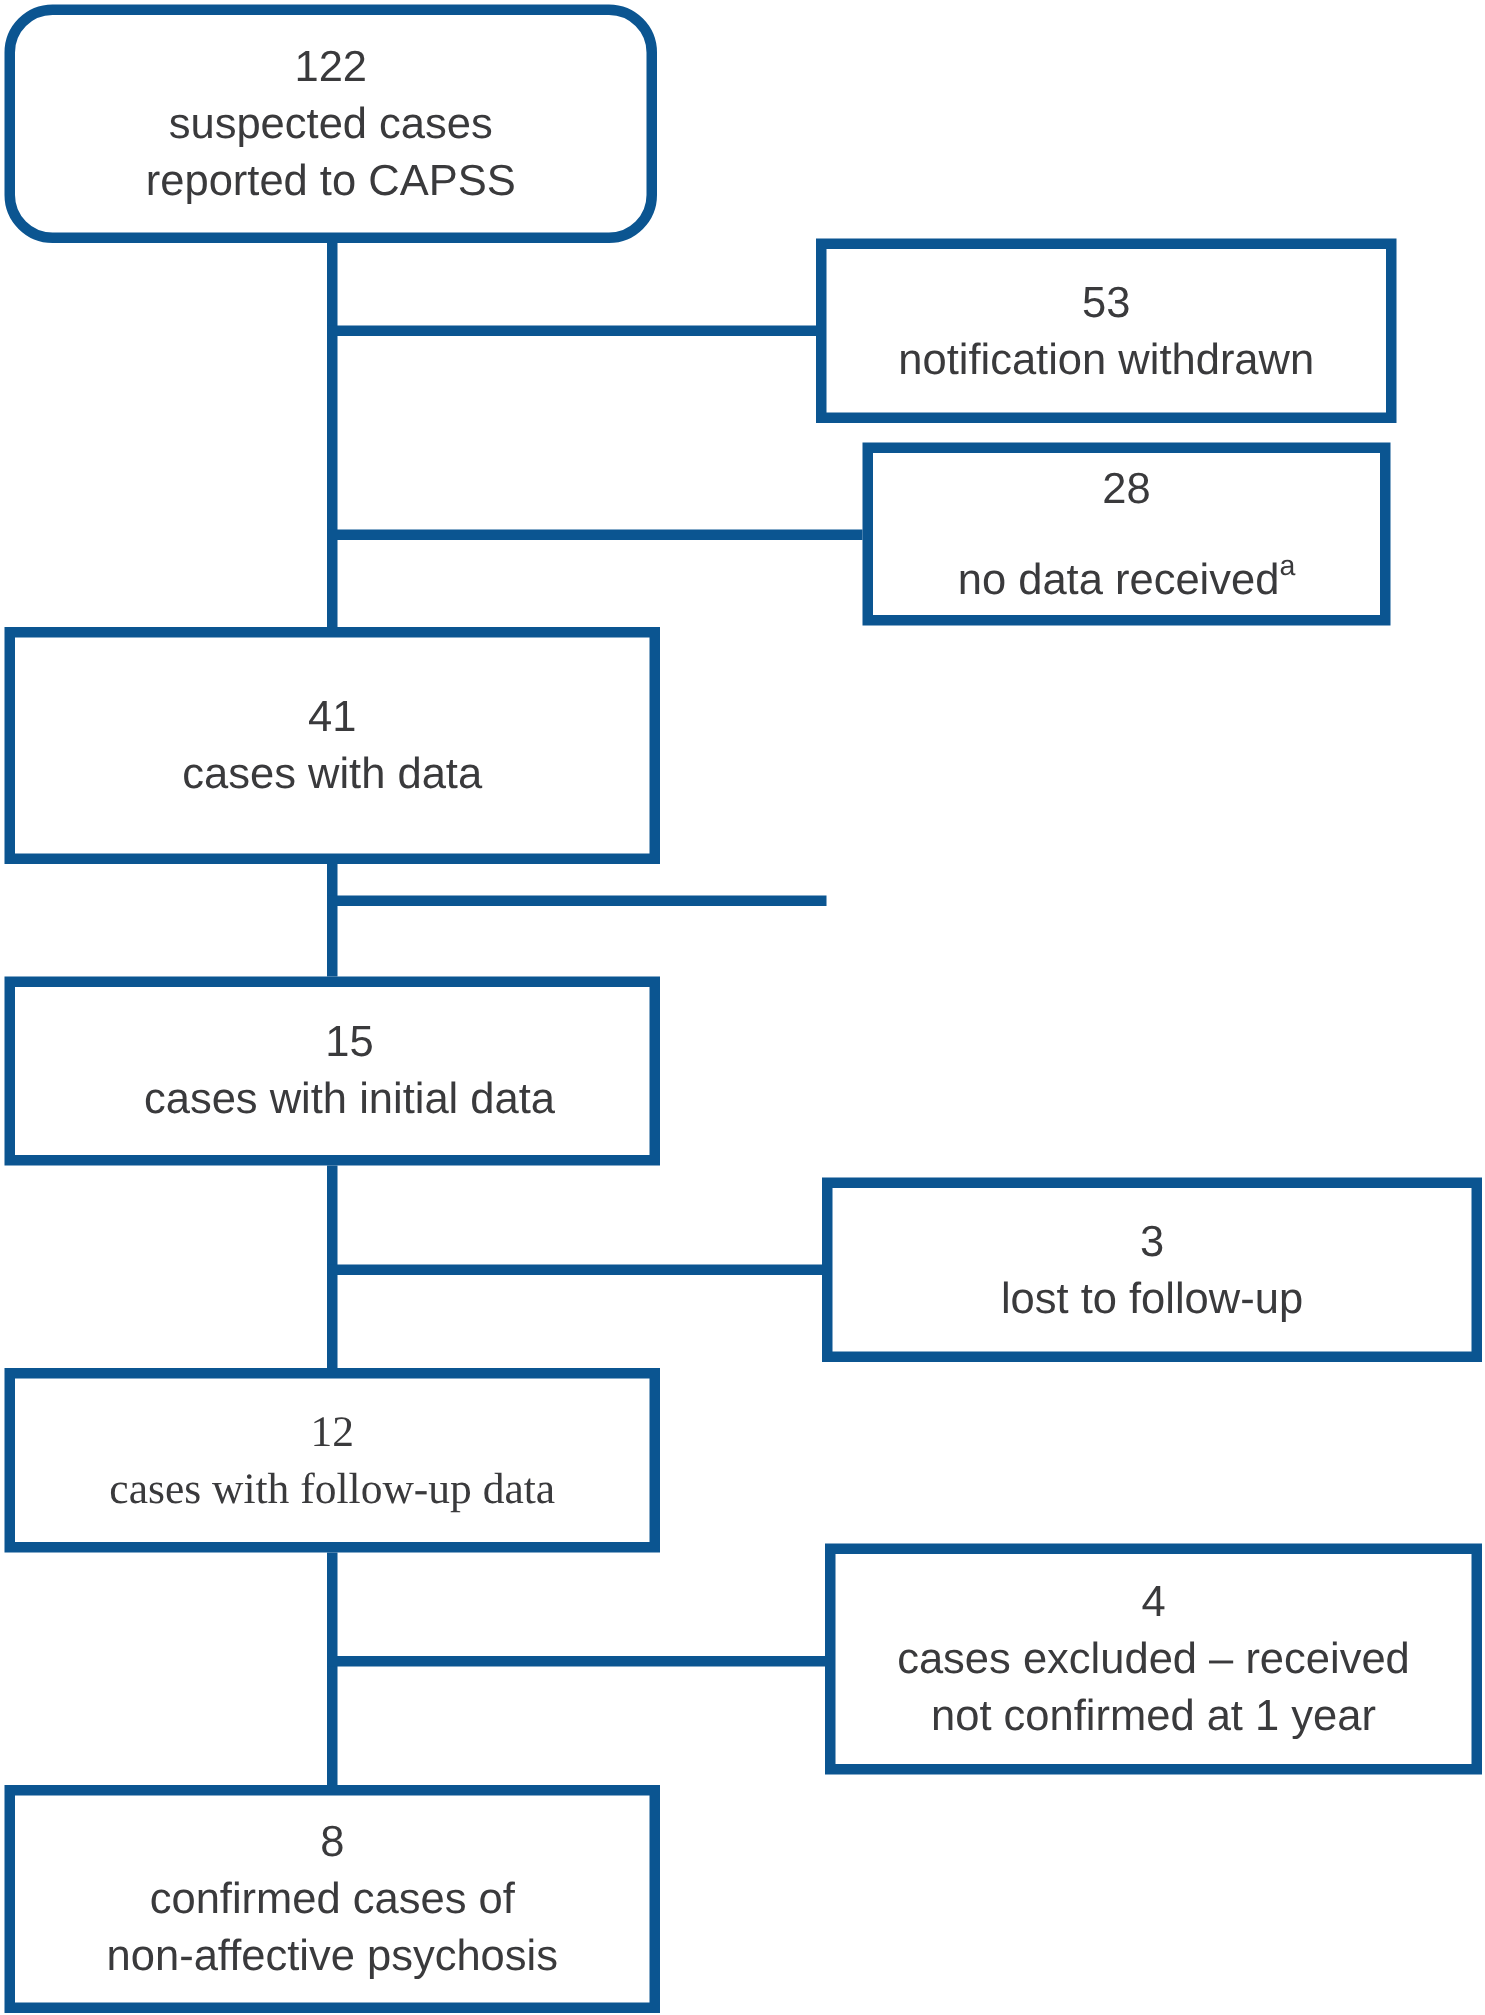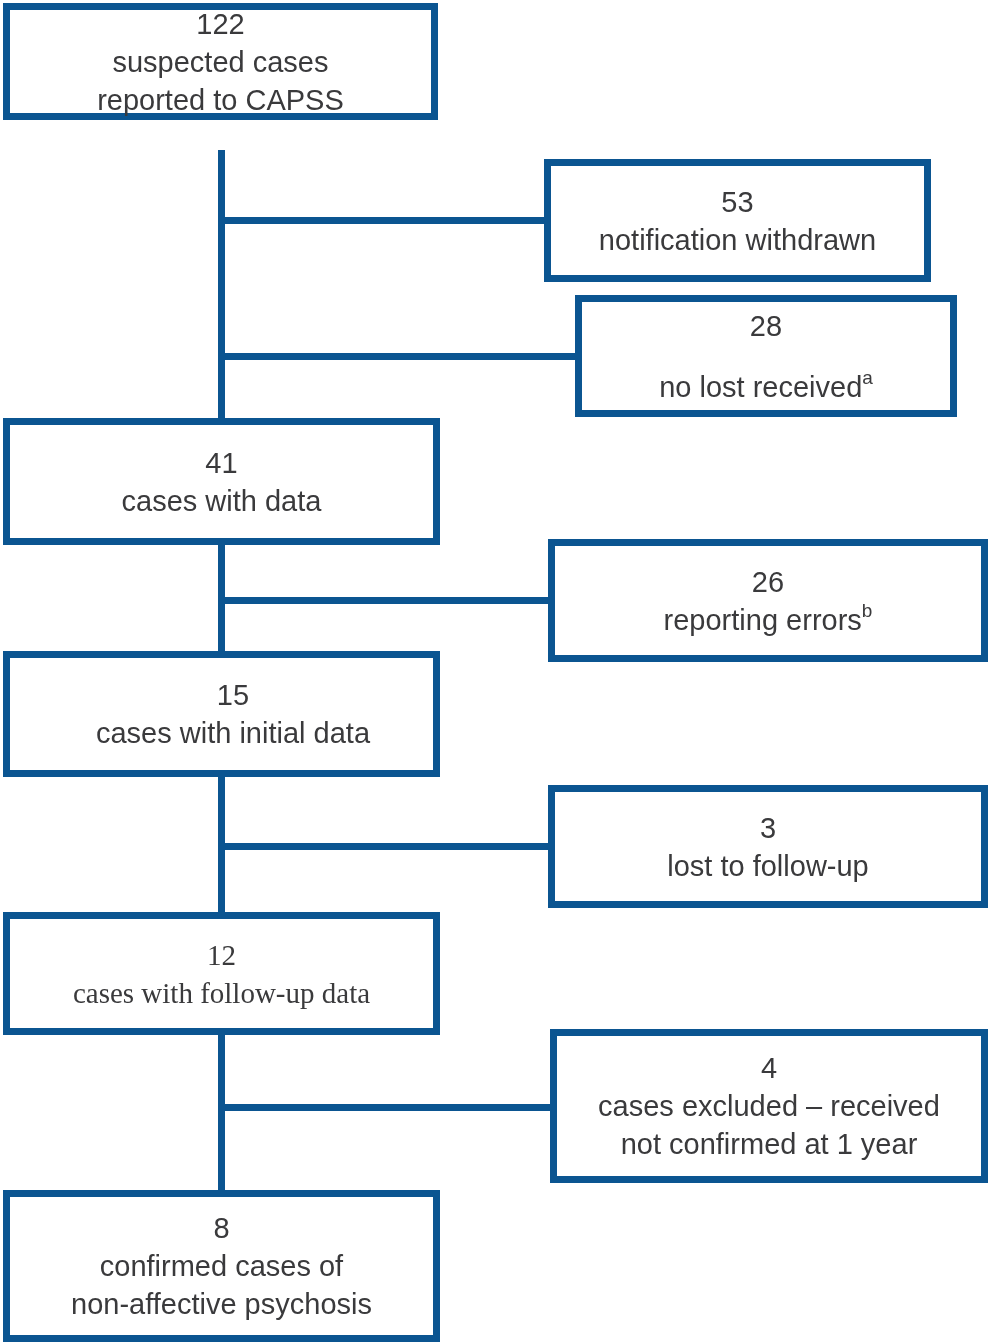--- a/index.html
+++ b/index.html
@@ -55,27 +55,27 @@
   <div class="conn v" style="left:218px; top:542px; height:113px;"></div>
   <div class="conn v" style="left:218px; top:774px; height:142px;"></div>
   <div class="conn v" style="left:218px; top:1032px; height:162px;"></div>
 
   <div class="conn h" style="left:218px; top:217px; width:360px;"></div>
   <div class="conn h" style="left:218px; top:353px; width:360px;"></div>
   <div class="conn h" style="left:218px; top:597px; width:333px;"></div>
   <div class="conn h" style="left:218px; top:843px; width:333px;"></div>
   <div class="conn h" style="left:218px; top:1104px; width:335px;"></div>
 
-  <div class="box" style="left:3px; top:3px; width:435px; height:117px;">
+  <div class="box" style="left:3px; top:3px; width:435px; height:159px;border-radius:32px;">
     <div class="line">122</div>
     <div class="line"><span>suspected cases</span></div>
     <div class="line"><span>reported to CAPSS</span></div>
   </div>
 
-  <div class="box" style="left:3px; top:418px; width:437px; height:127px;">
+  <div class="box" style="left:3px; top:418px; width:437px; height:158px;">
     <div class="line">41</div>
     <div class="line"><span>cases with data</span></div>
   </div>
 
   <div class="box" style="left:3px; top:651px; width:437px; height:126px;padding-left:23px;">
     <div class="line">15</div>
     <div class="line"><span>cases with initial data</span></div>
   </div>
 
   <div class="box" style="left:3px; top:912px; width:437px; height:123px;font-family:Liberation Serif, serif;">
@@ -87,29 +87,25 @@
     <div class="line">8</div>
     <div class="line"><span>confirmed cases of</span></div>
     <div class="line"><span>non-affective psychosis</span></div>
   </div>
 
   <div class="box" style="left:544px; top:159px; width:387px; height:123px;">
     <div class="line">53</div>
     <div class="line"><span>notification withdrawn</span></div>
   </div>
 
-  <div class="box" style="left:575px; top:295px; width:382px; height:122px;gap:23px;">
+  <div class="box" style="left:575px; top:295px; width:352px; height:122px;gap:23px;">
     <div class="line">28</div>
-    <div class="line"><span>no lost received</span><sup>a</sup></div>
+    <div class="line"><span>no data received</span><sup>a</sup></div>
   </div>
 
-  <div class="box" style="left:548px; top:539px; width:440px; height:123px;">
-    <div class="line">26</div>
-    <div class="line"><span>reporting errors</span><sup>b</sup></div>
-  </div>
 
   <div class="box" style="left:548px; top:785px; width:440px; height:123px;">
     <div class="line">3</div>
     <div class="line"><span>lost to follow-up</span></div>
   </div>
 
   <div class="box" style="left:550px; top:1029px; width:438px; height:154px;">
     <div class="line">4</div>
     <div class="line"><span>cases excluded – received</span></div>
     <div class="line"><span>not confirmed at 1 year</span></div>

